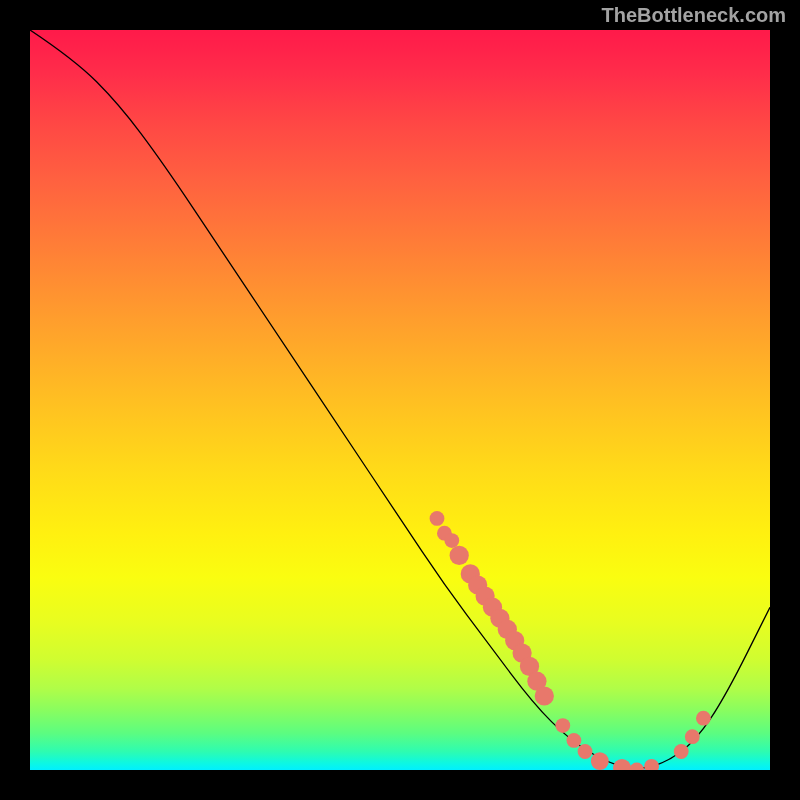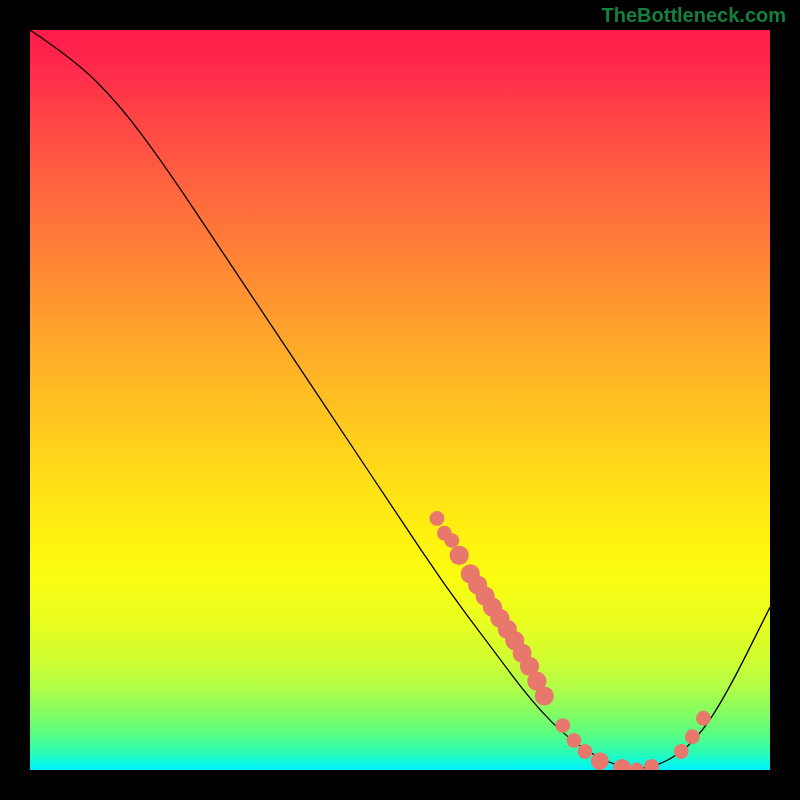--- a/index.html
+++ b/index.html
@@ -7,21 +7,21 @@
     width: 800px;
     height: 800px;
     background: #000;
     position: relative;
     font-family: Arial, sans-serif;
   }
   .watermark {
     position: absolute;
     top: 4px;
     right: 14px;
-    color: #15803d;
+    color: #a3a3a3;
     font-size: 20px;
     font-weight: bold;
     z-index: 10;
   }
   .plot-area {
     position: absolute;
     left: 30px;
     top: 30px;
     width: 740px;
     height: 740px;

